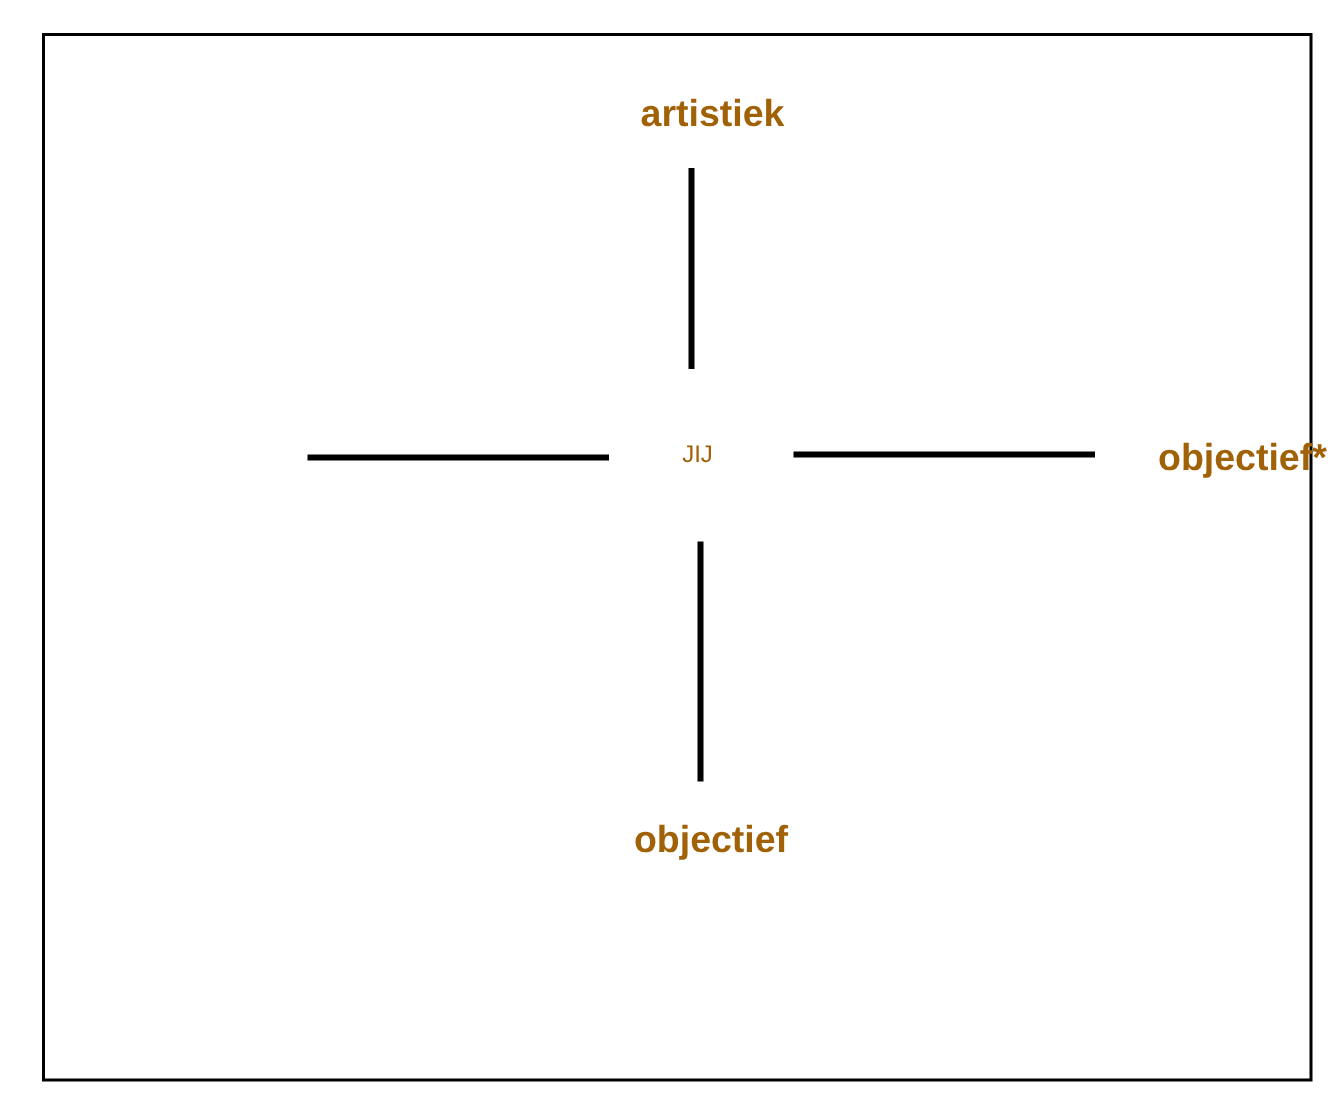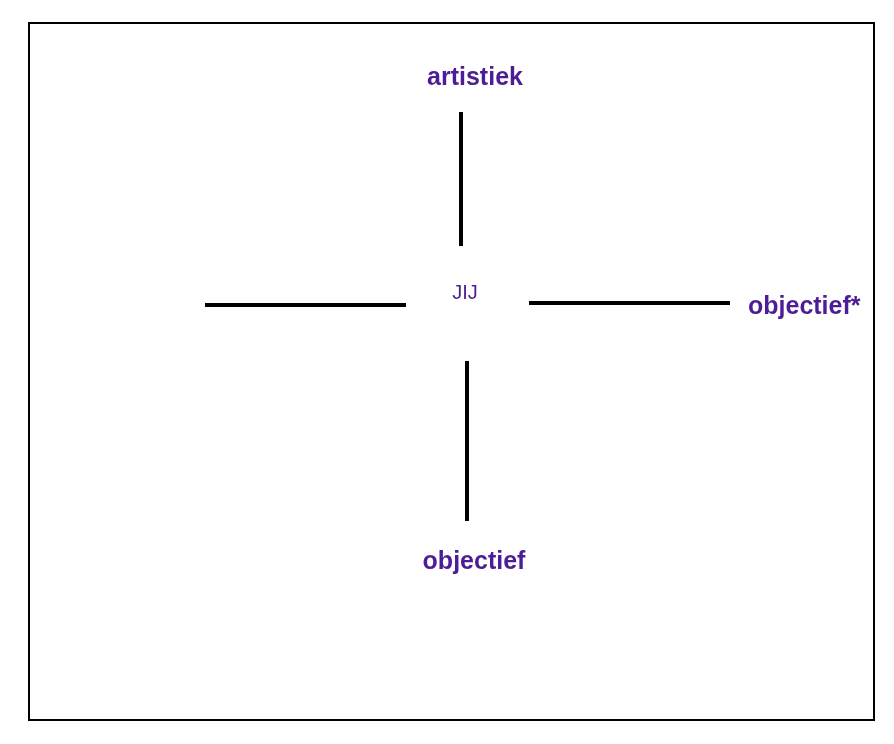--- a/index.html
+++ b/index.html
@@ -6,21 +6,21 @@
     margin: 0;
     padding: 0;
     background: #ffffff;
   }
   .canvas {
     position: relative;
     width: 894px;
     height: 744px;
     background: #ffffff;
     font-family: "Liberation Sans", sans-serif;
-    color: #4c1d95;
+    color: #a16207;
     overflow: hidden;
   }
   .frame {
     position: absolute;
     left: 28px;
     top: 22px;
     width: 847px;
     height: 699px;
     border: 2px solid #000000;
     box-sizing: border-box;
@@ -64,34 +64,34 @@
   .label-top {
     left: 445px;
     top: 40px;
     transform: translateX(-50%);
   }
   .label-left {
     left: 32px;
     top: 269px;
   }
   .label-right {
-    left: 718px;
+    left: 742px;
     top: 269px;
   }
   .label-bottom {
     left: 444px;
     top: 524px;
     transform: translateX(-50%);
   }
   .center-label {
     position: absolute;
     left: 435px;
-    top: 258px;
+    top: 272px;
     transform: translateX(-50%);
-    font-size: 20px;
+    font-size: 16px;
     font-weight: normal;
     line-height: 1;
     white-space: nowrap;
   }
 </style>
 </head>
 <body>
 
 <div class="canvas">
   <div class="frame">

